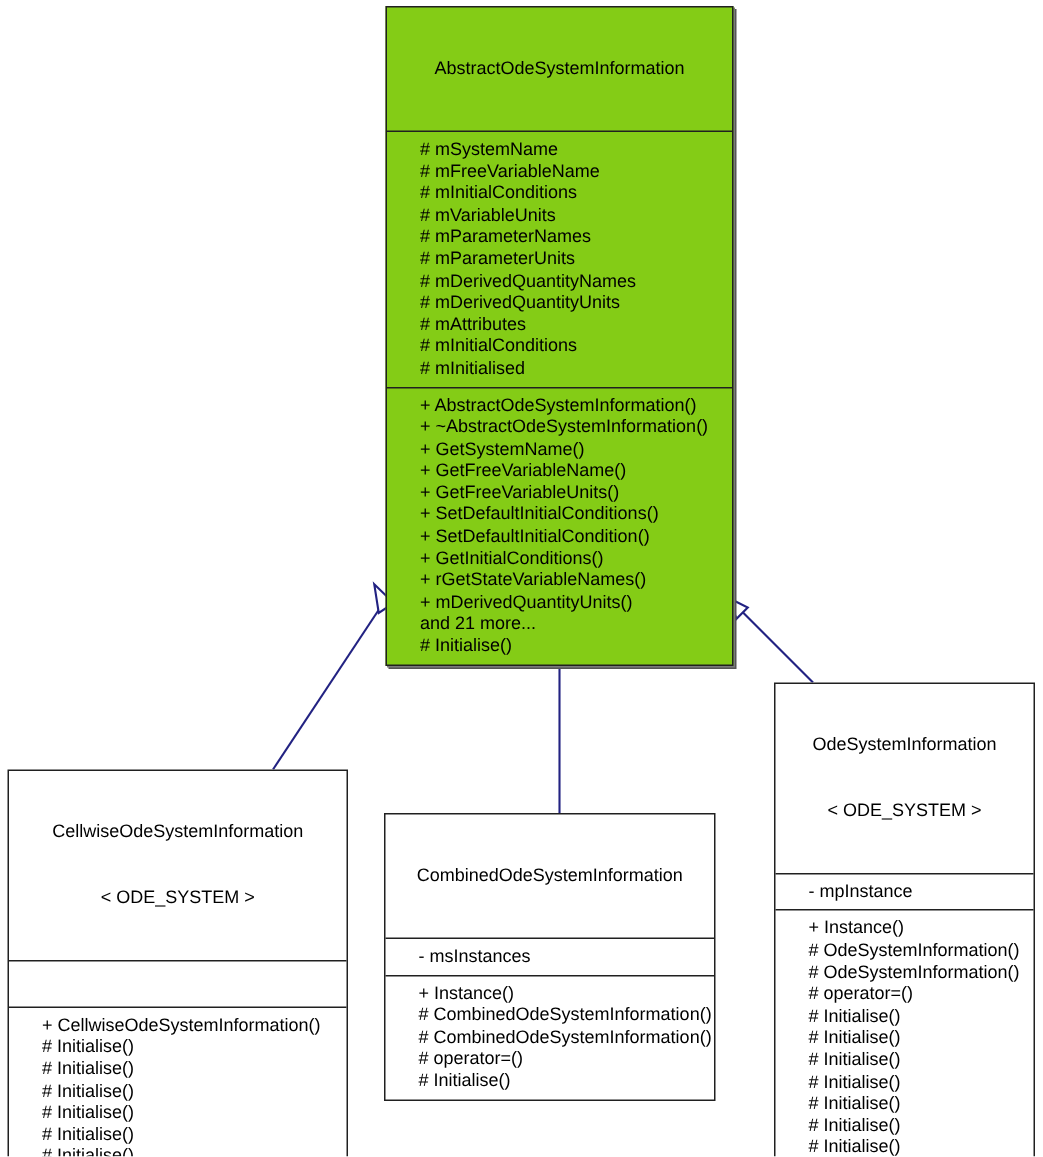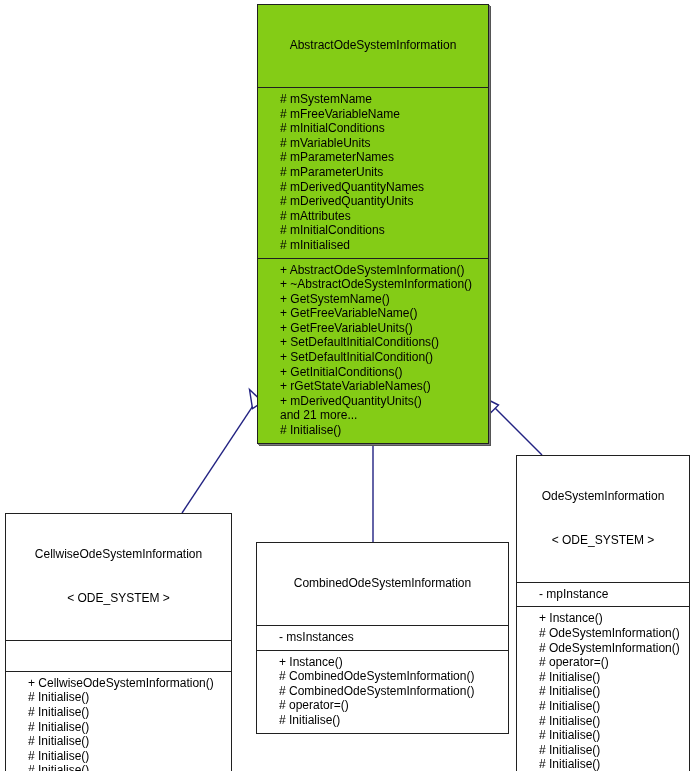--- a/index.html
+++ b/index.html
@@ -132,21 +132,21 @@
       <span class="row"># Initialise()</span>
       <span class="row"># Initialise()</span>
       <span class="row"># Initialise()</span>
       <span class="row"># Initialise()</span>
       <span class="row"># Initialise()</span>
       <span class="row"># Initialise()</span>
 
     </div>
   </div>
 
-  <div class="uml-class" style="left:256px; top:542px; width:253px;">
+  <div class="uml-class" style="left:256px; top:542px; width:221px;">
     <div class="uml-title">
       <span class="tline">CombinedOdeSystemInformation</span>
     </div>
     <div class="uml-attrs">
       <span class="row">- msInstances</span>
     </div>
     <div class="uml-ops">
       <span class="row">+ Instance()</span>
       <span class="row"># CombinedOdeSystemInformation()</span>
       <span class="row"># CombinedOdeSystemInformation()</span>

